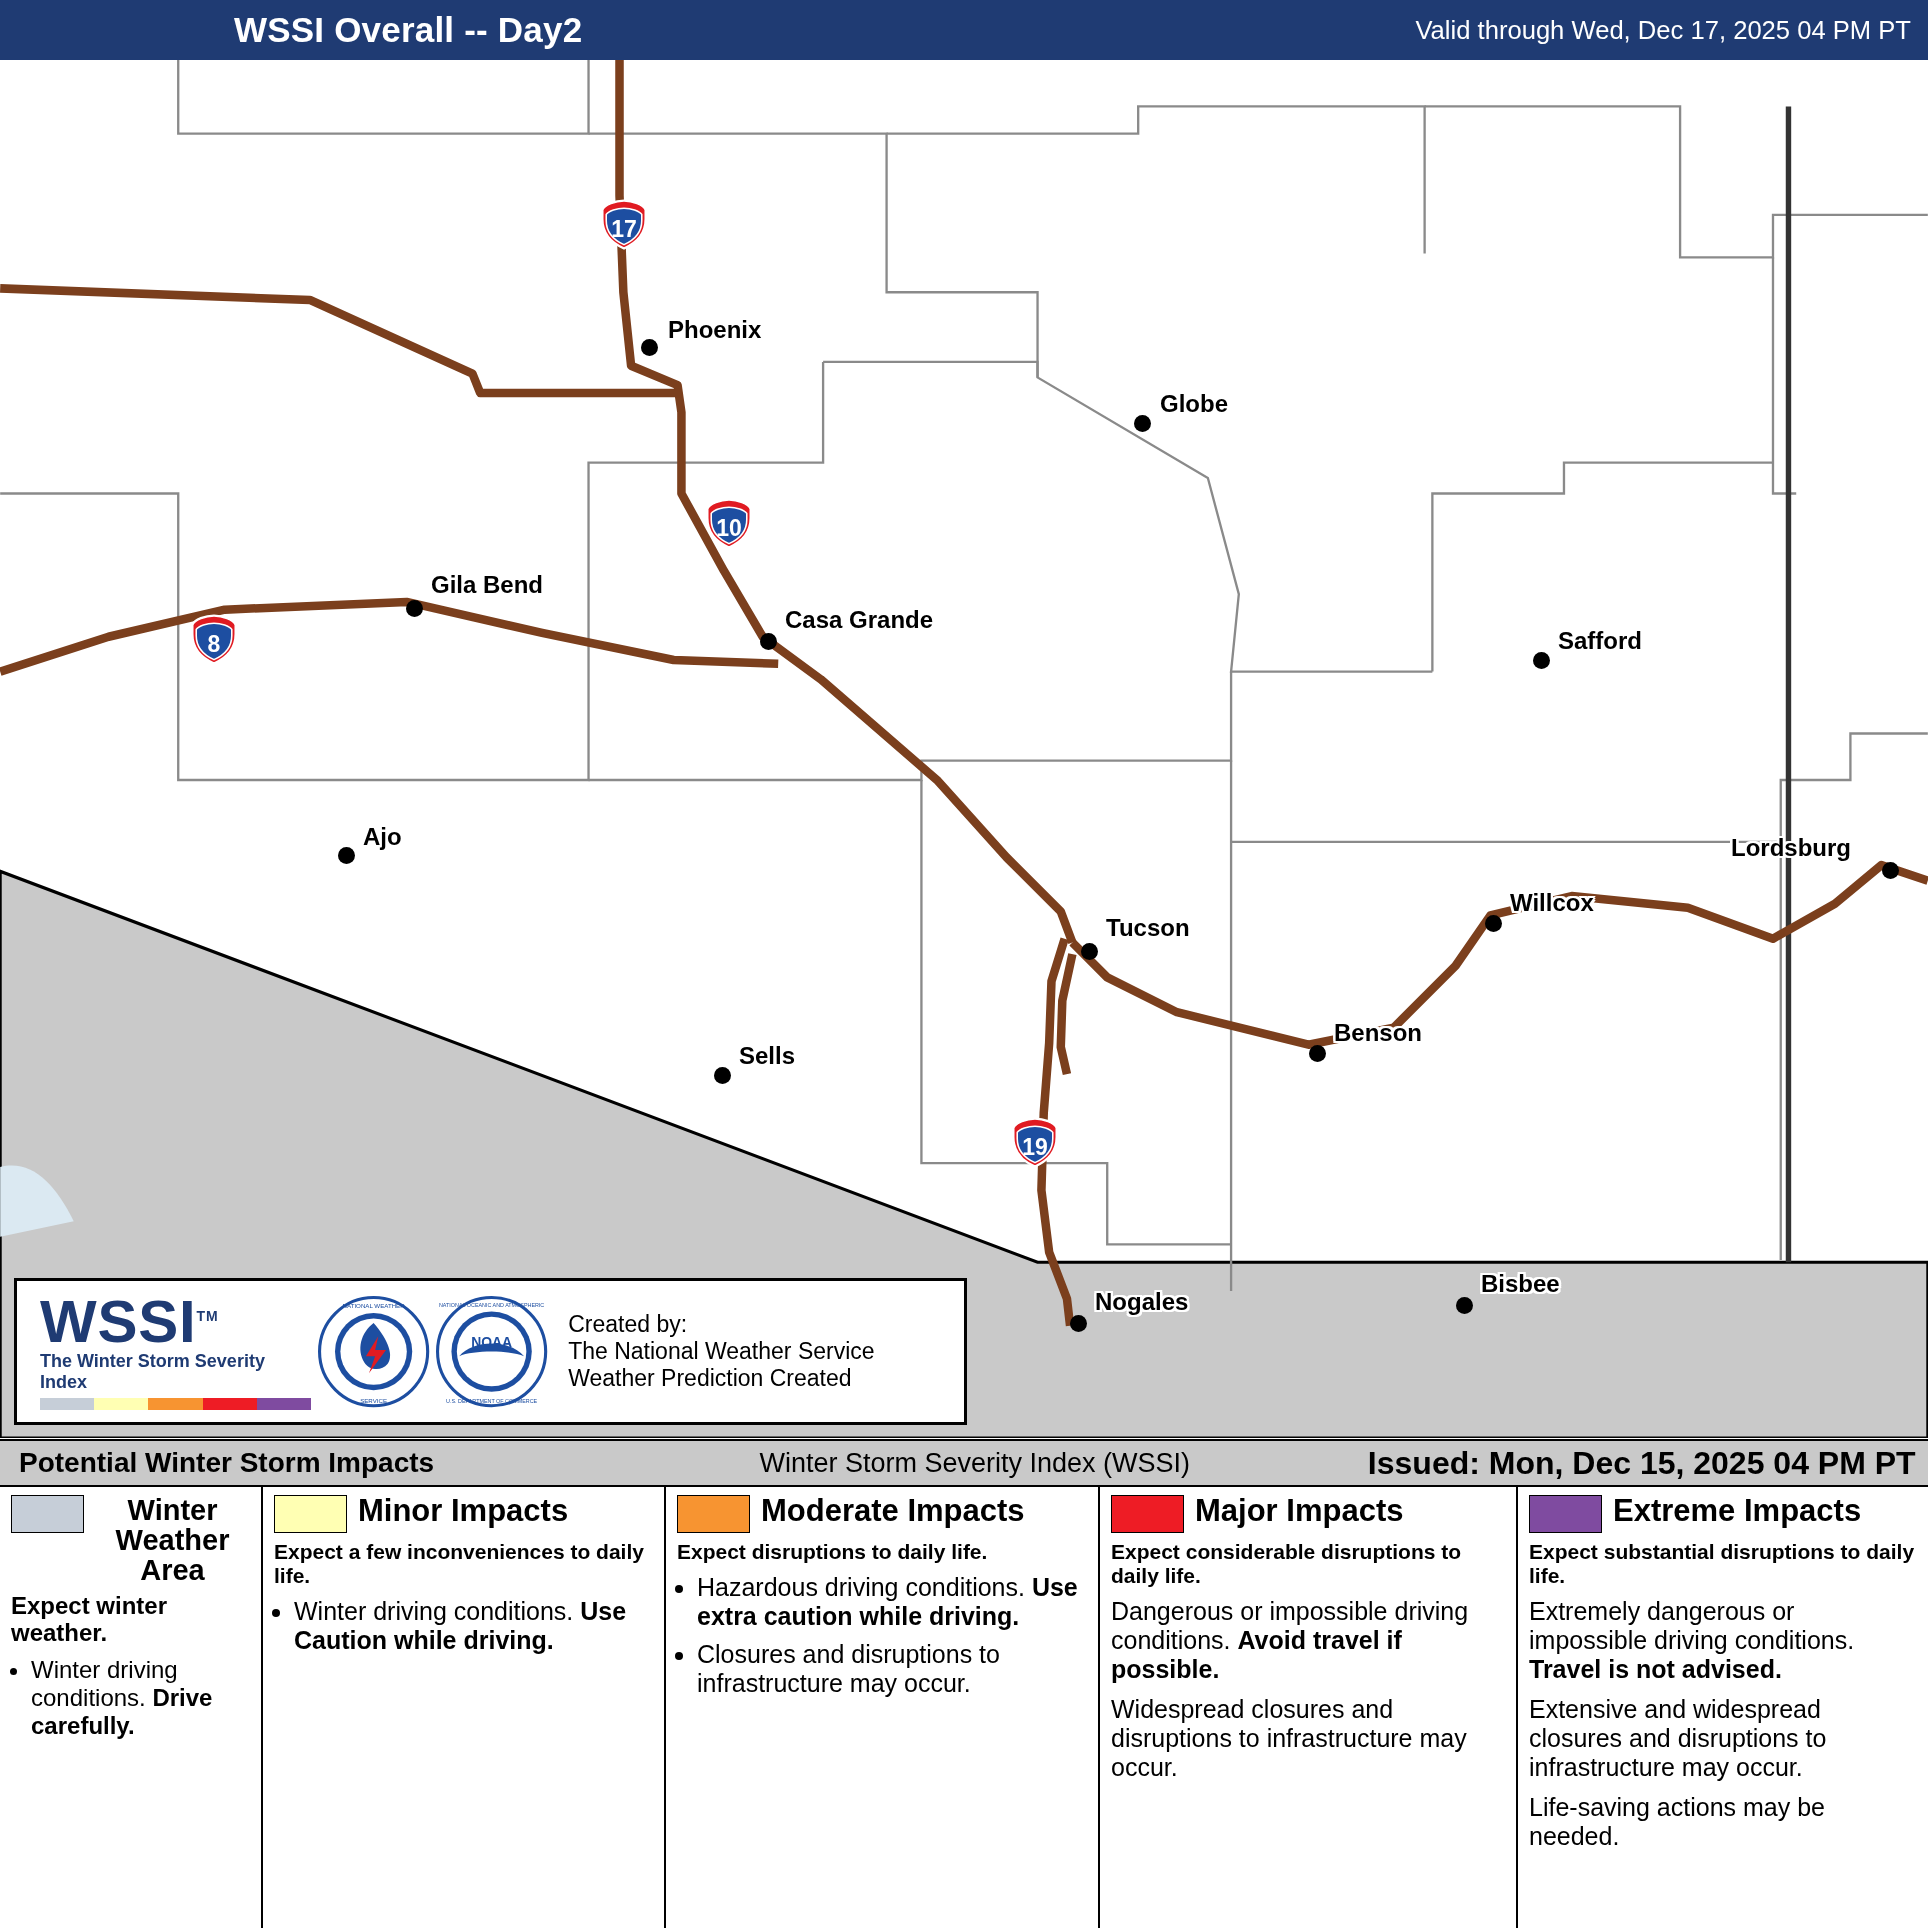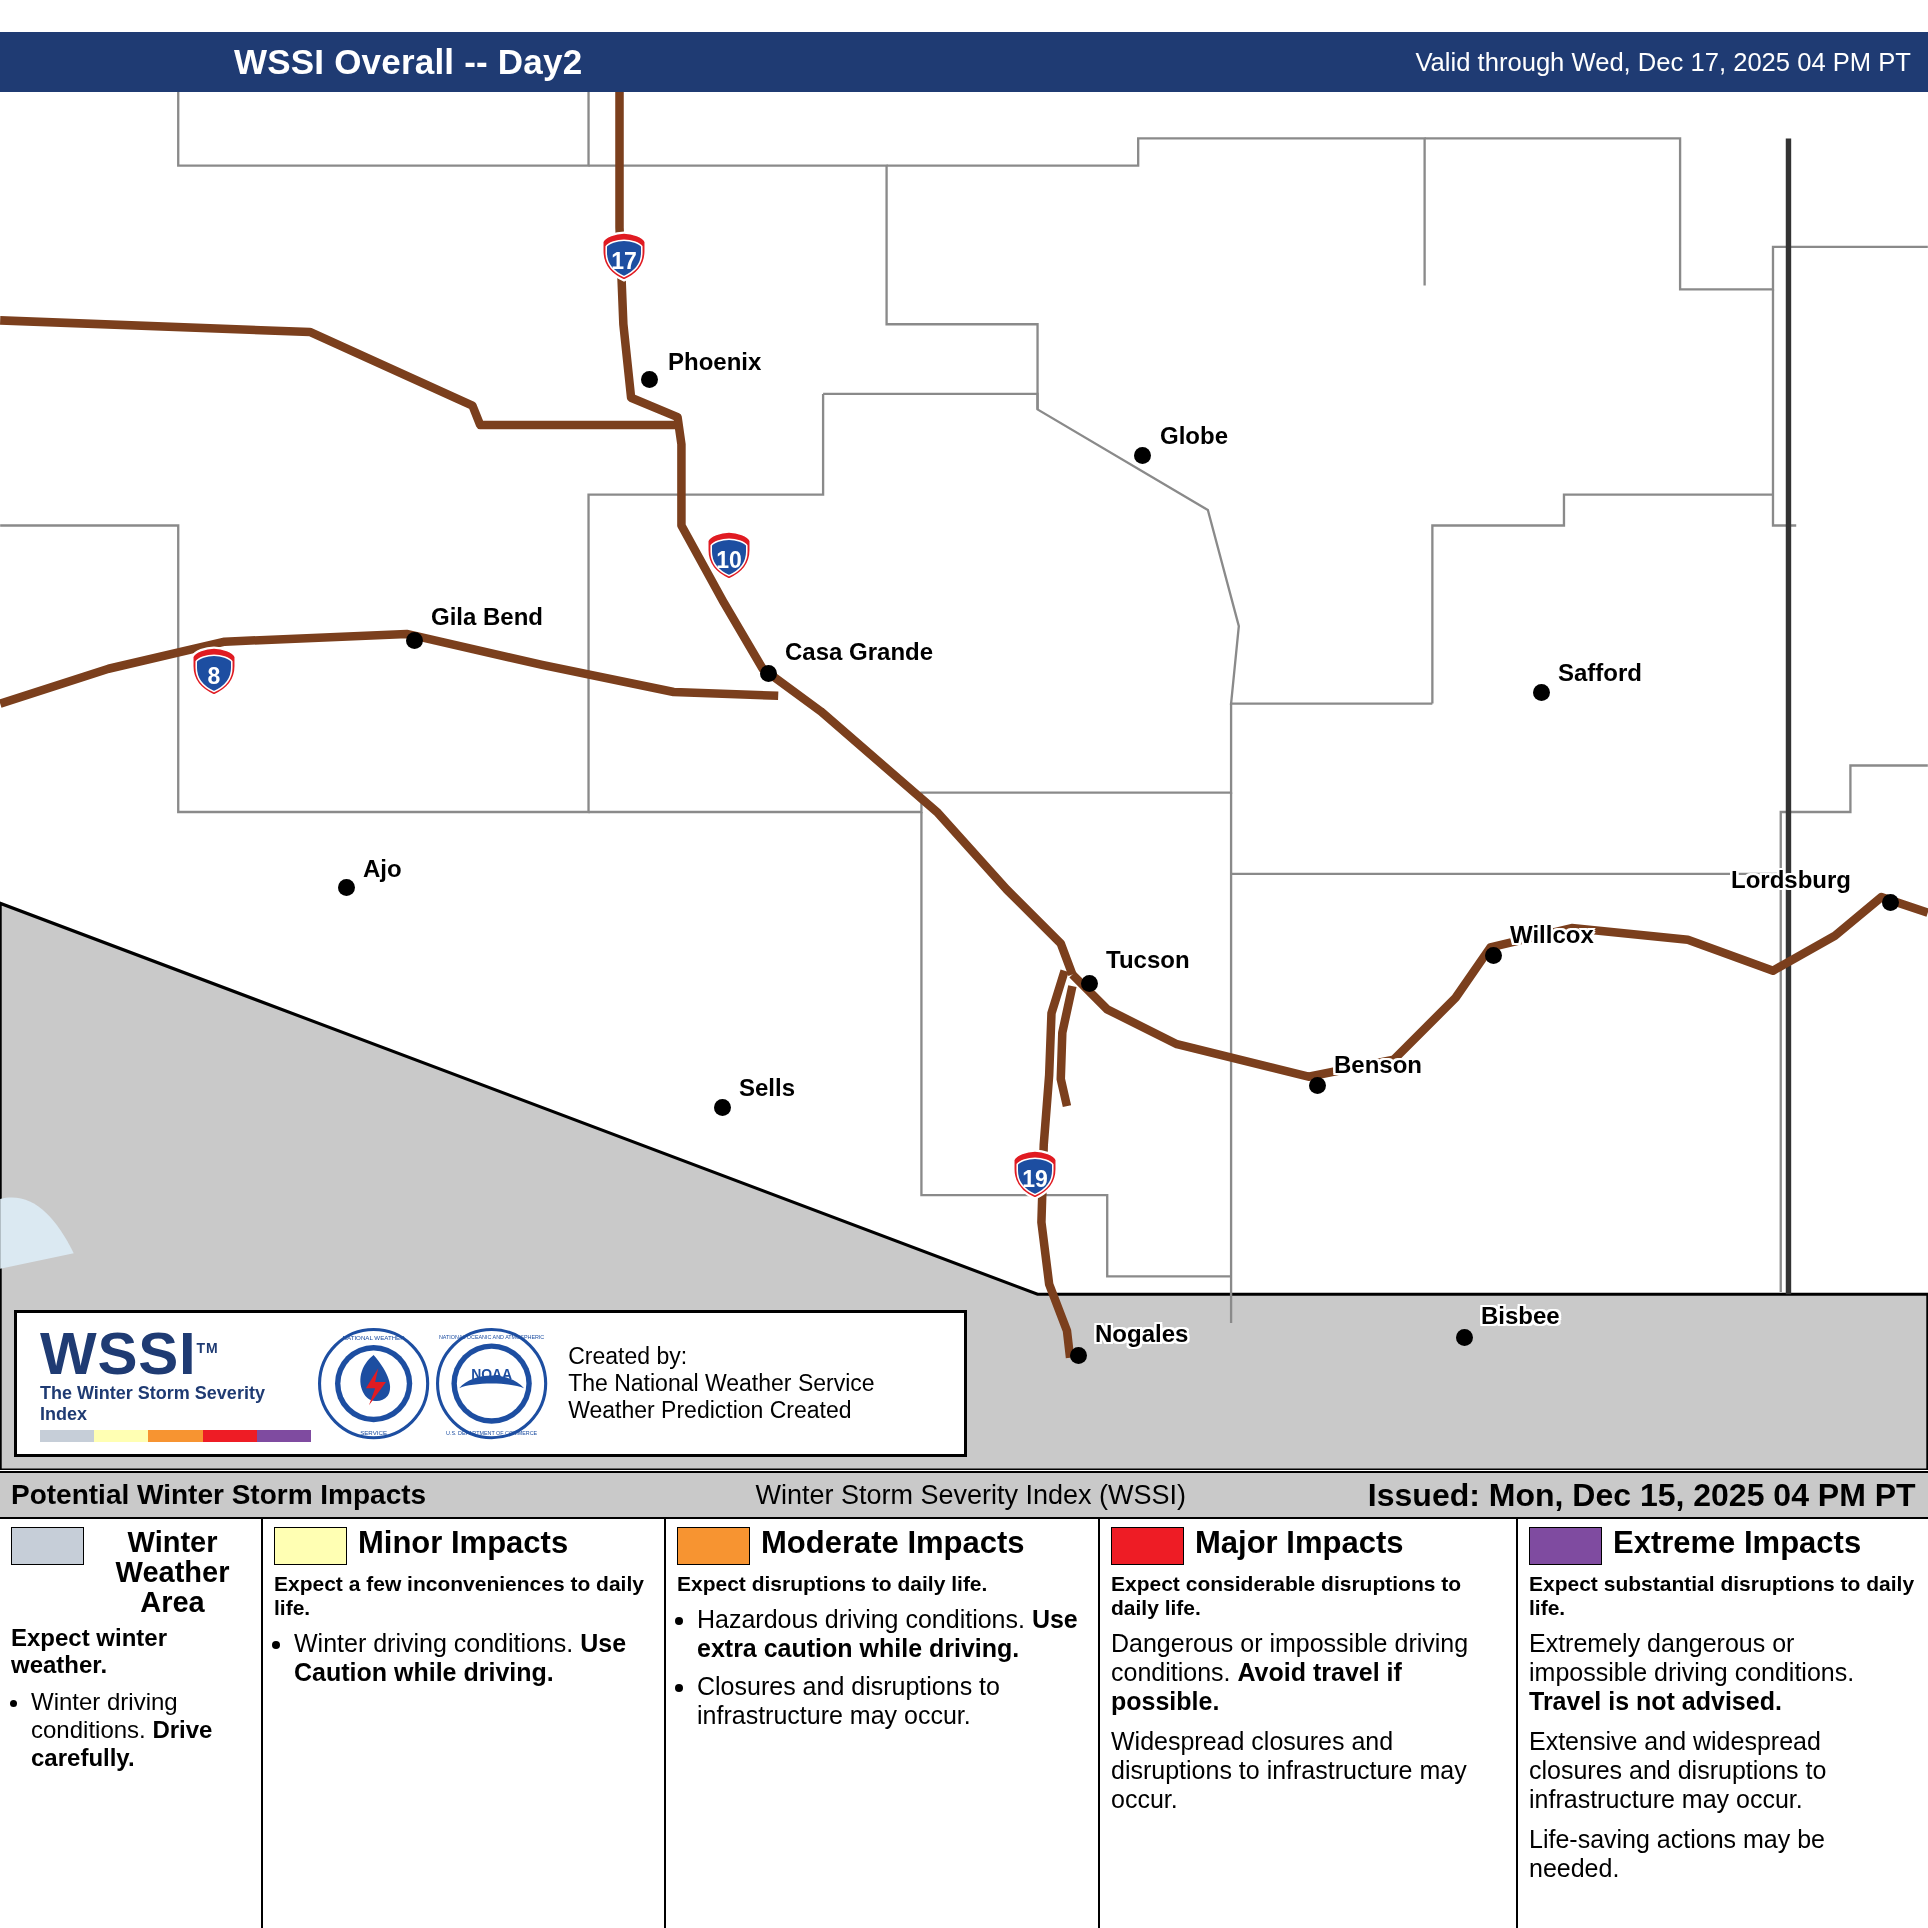--- a/index.html
+++ b/index.html
@@ -2,21 +2,21 @@
 <html style="font-size:12.4px"><head>
 <meta charset="utf-8">
 <style>
   html,body{margin:0;padding:0;}
   body{
     width:1928px;height:1928px;
     background:#ffffff;
     font-family:"Liberation Sans", sans-serif;
     overflow:hidden;
   }
-  .page{position:relative;width:1928px;height:1856px;margin-top:32px;}
+  .page{position:relative;width:1928px;height:1856px;}
 
   
   .header{
     position:absolute;left:0;top:0;width:1928px;height:60px;
     background:#1f3b73;color:#ffffff;
     display:flex;align-items:center;justify-content:space-between;
     box-sizing:border-box;padding:0 17px;
   }
   .header .title{font-size:35px;font-weight:bold;letter-spacing:0.2px;margin-left:217px;}
   .header .valid{font-size:25.6px;}
@@ -61,21 +61,21 @@
   .wssi-logo .bar{display:flex;margin-top:4.6px;width:271px;height:12.4px;}
   .wssi-logo .bar div{flex:1;}
 
   .seals{display:flex;align-items:center;gap:6px;padding:0 14px;}
   .createdby{font-size:23px;color:#000;line-height:1.18;padding-left:6.2px;}
 
   
   .impactbar{
     position:absolute;left:0;top:1439px;width:1928px;height:48px;
     background:#c9c9c9;border-top:2.3px solid #000;border-bottom:2.3px solid #000;
-    box-sizing:border-box;display:flex;align-items:center;
+    box-sizing:border-box;display:flex;align-items:center;padding-left:8px;
   }
   .impactbar .left{font-size:28px;font-weight:bold;padding-left:11px;width:681px;}
   .impactbar .mid{font-size:27px;flex:1;text-align:center;}
   .impactbar .right{font-size:32px;font-weight:bold;padding-right:12.4px;text-align:right;width:666px;}
 
   
   .legend{
     position:absolute;left:0;top:1487px;width:1928px;height:441px;
     display:flex;box-sizing:border-box;
   }

